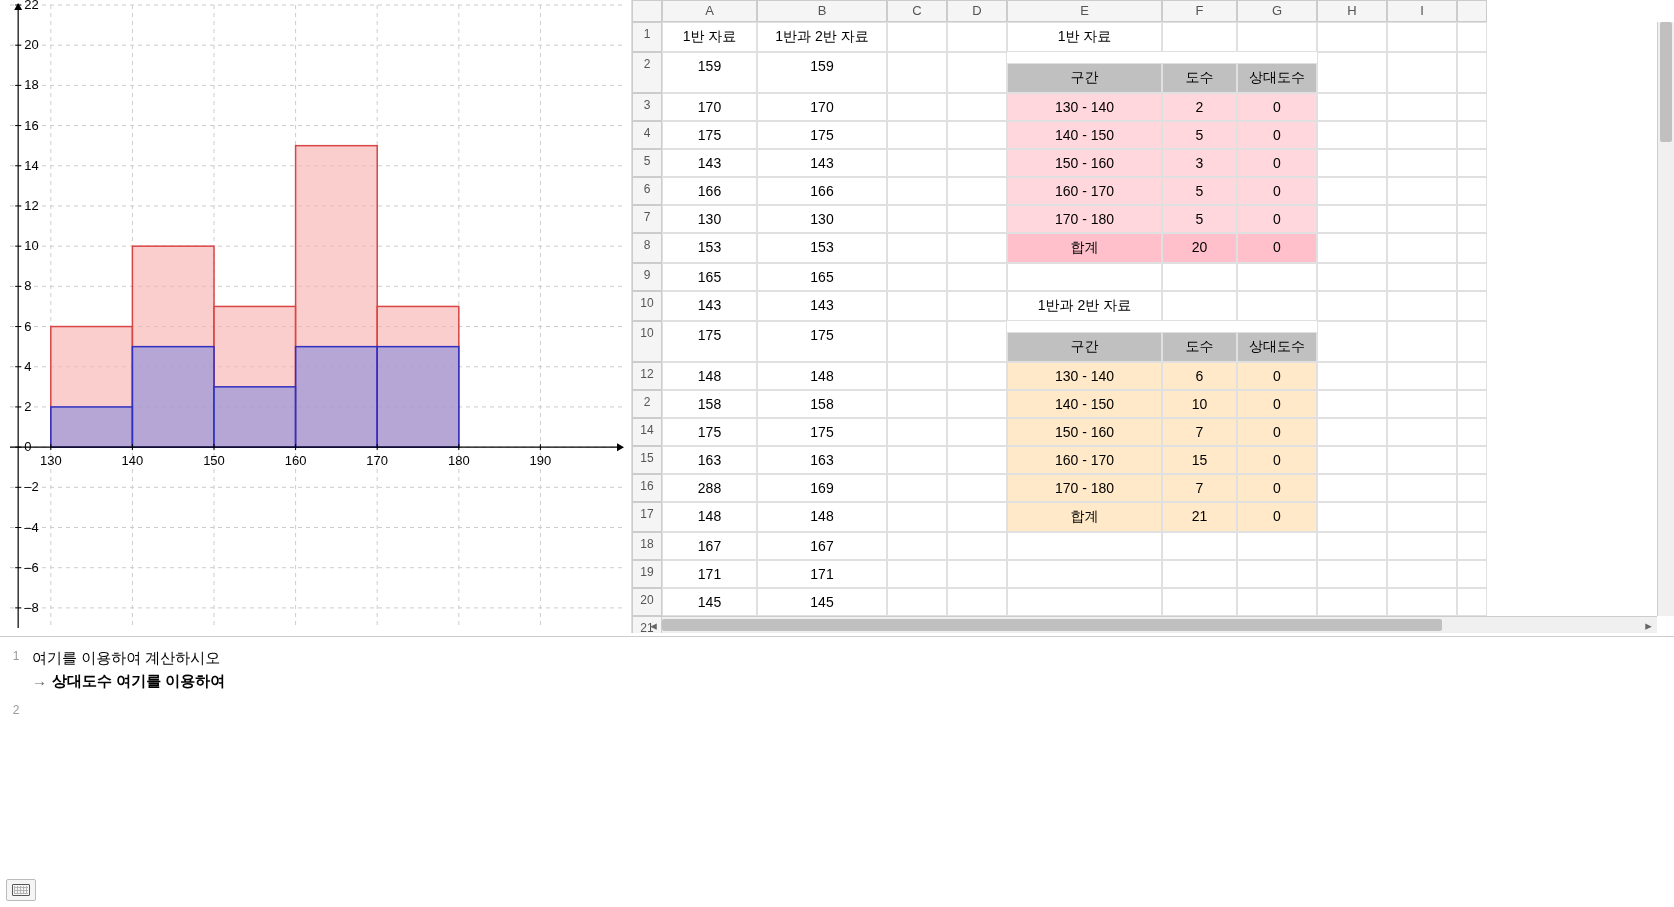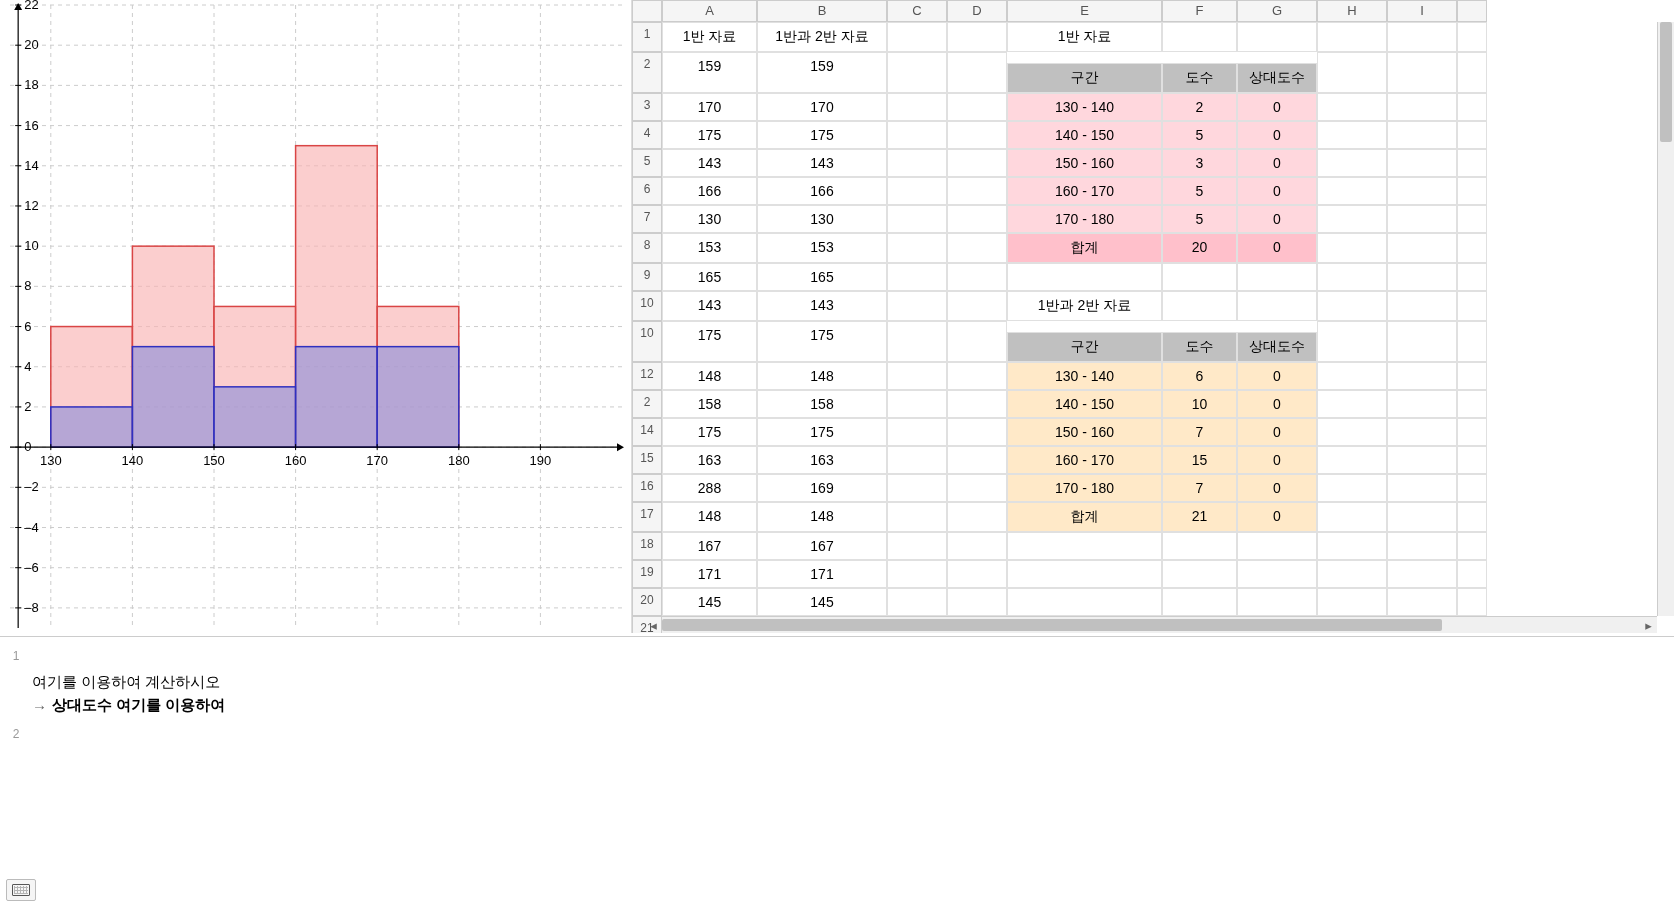--- a/index.html
+++ b/index.html
@@ -17,21 +17,21 @@
 .sh-cell.gray { background: #c0c0c0; margin-top: 11px; }
 .sh-cell.cream { background: #ffe9c8; }
 .vscroll { position: absolute; right: 0; top: 22px; width: 17px; bottom: 17px; background: #f0f0f0; border-left: 1px solid #ccc; }
 .vscroll-thumb { position: absolute; left: 2px; right: 2px; top: 0; height: 120px; background: #c0c0c0; border-radius: 2px; }
 .hscroll { position: absolute; left: 30px; right: 17px; bottom: 0; height: 17px; background: #f0f0f0; border-top: 1px solid #ccc; }
 .hscroll-thumb { position: absolute; top: 2px; bottom: 2px; left: 0; width: 780px; background: #c0c0c0; border-radius: 2px; }
 .hscroll-arrow { position: absolute; top: 0; bottom: 0; width: 17px; display: flex; align-items: center; justify-content: center; color: #666; }
 .bottom-panel { border-top: 1px solid #ccc; margin-top: 3px; padding: 6px 0; }
 .input-row { display: flex; align-items: flex-start; padding: 4px 8px; }
 .input-num { width: 16px; color: #999; text-align: center; padding-top: 2px; font-size: 12px; }
-.input-content { flex: 1; padding-left: 8px; margin-top: 24px; }
+.input-content { flex: 1; padding-left: 8px; }
 .input-text { font-size: 15px; padding: 2px 0; }
 .input-preview { font-size: 15px; font-weight: bold; padding: 2px 0 2px 20px; position: relative; }
 .input-preview::before { content: "→"; position: absolute; left: 0; color: #666; }
 .kbd-btn { position: absolute; left: 6px; bottom: 6px; width: 30px; height: 22px; border: 1px solid #bbb; background: #f5f5f5; border-radius: 2px; display: flex; align-items: center; justify-content: center; }
 .kbd-icon { width: 18px; height: 12px; border: 1px solid #555; border-radius: 1px; position: relative; }
 .kbd-icon::before { content: ""; position: absolute; left: 1px; right: 1px; top: 1px; bottom: 1px; background: repeating-linear-gradient(90deg, #555 0, #555 1px, transparent 1px, transparent 3px), repeating-linear-gradient(0deg, #555 0, #555 1px, transparent 1px, transparent 3px); opacity: 0.4; }
 svg text { font-family: Arial, sans-serif; }
 </style>
 </head>
 <body>

